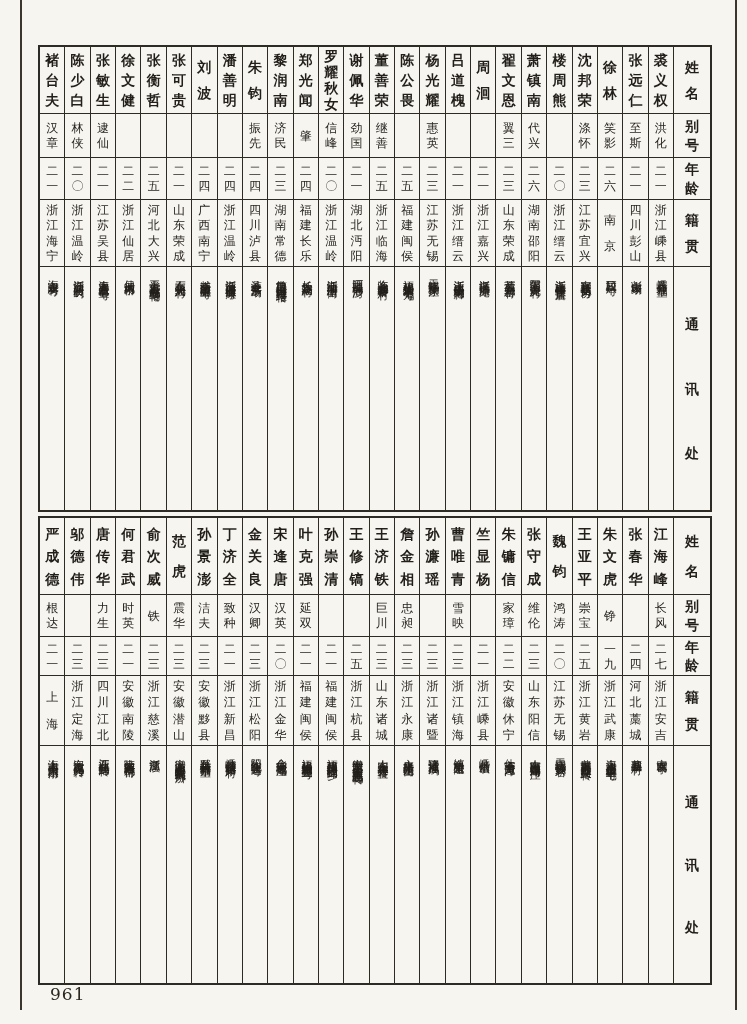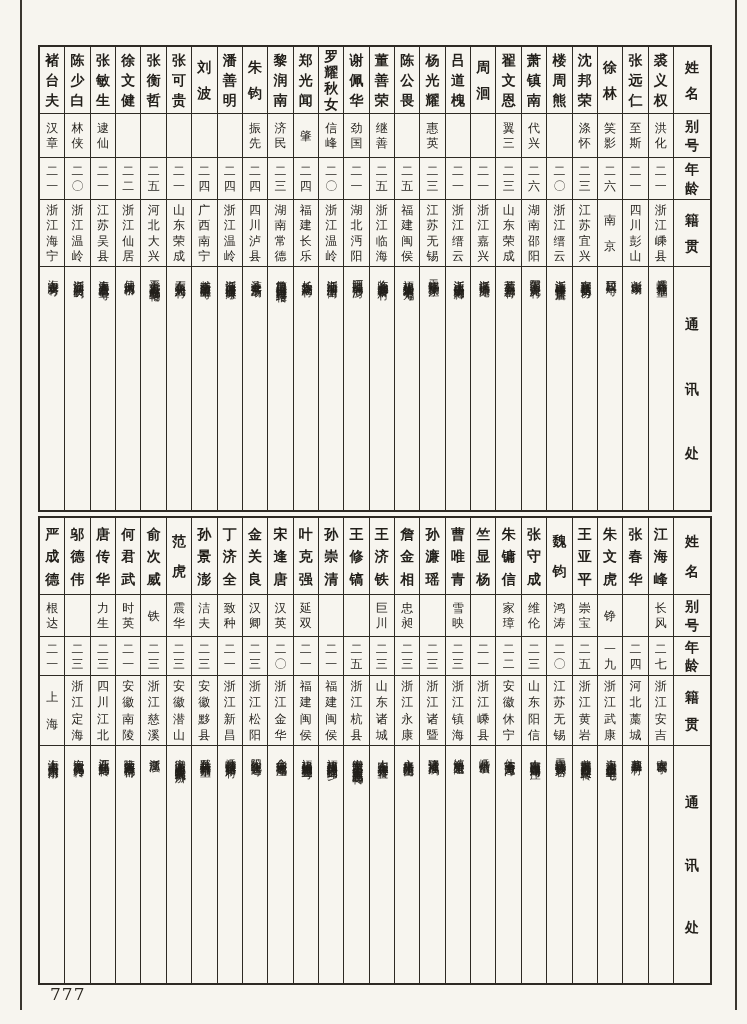--- a/index.html
+++ b/index.html
@@ -1265,13 +1265,13 @@
       <div class="cell h-origin sp">
         <span>上</span>
         <span>海</span>
       </div>
       <div class="cell h-addr addr">
         <span class="vtxt">上海市南市大东门东街</span>
       </div>
     </div>
   </div>
 
-<span class="page-number">777</span>
+<span class="page-number">961</span>
 
 </body></html>

